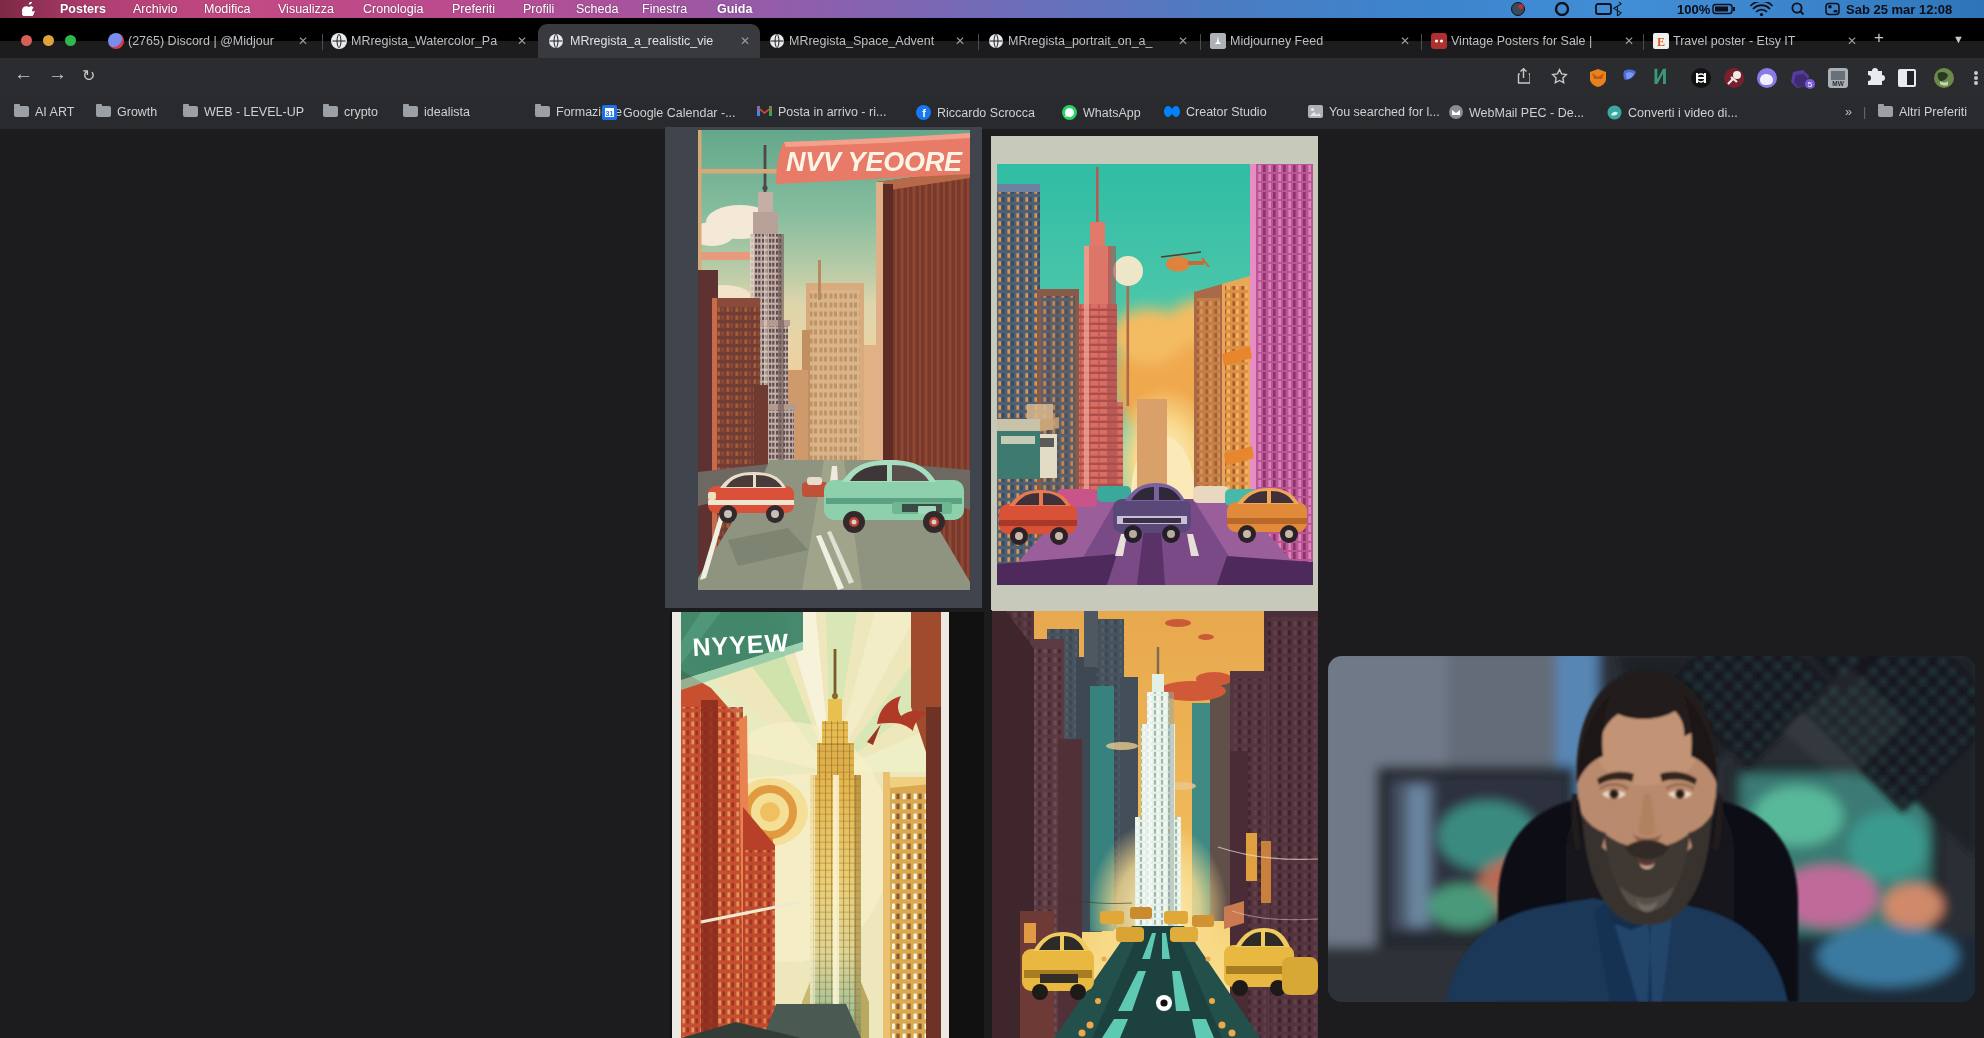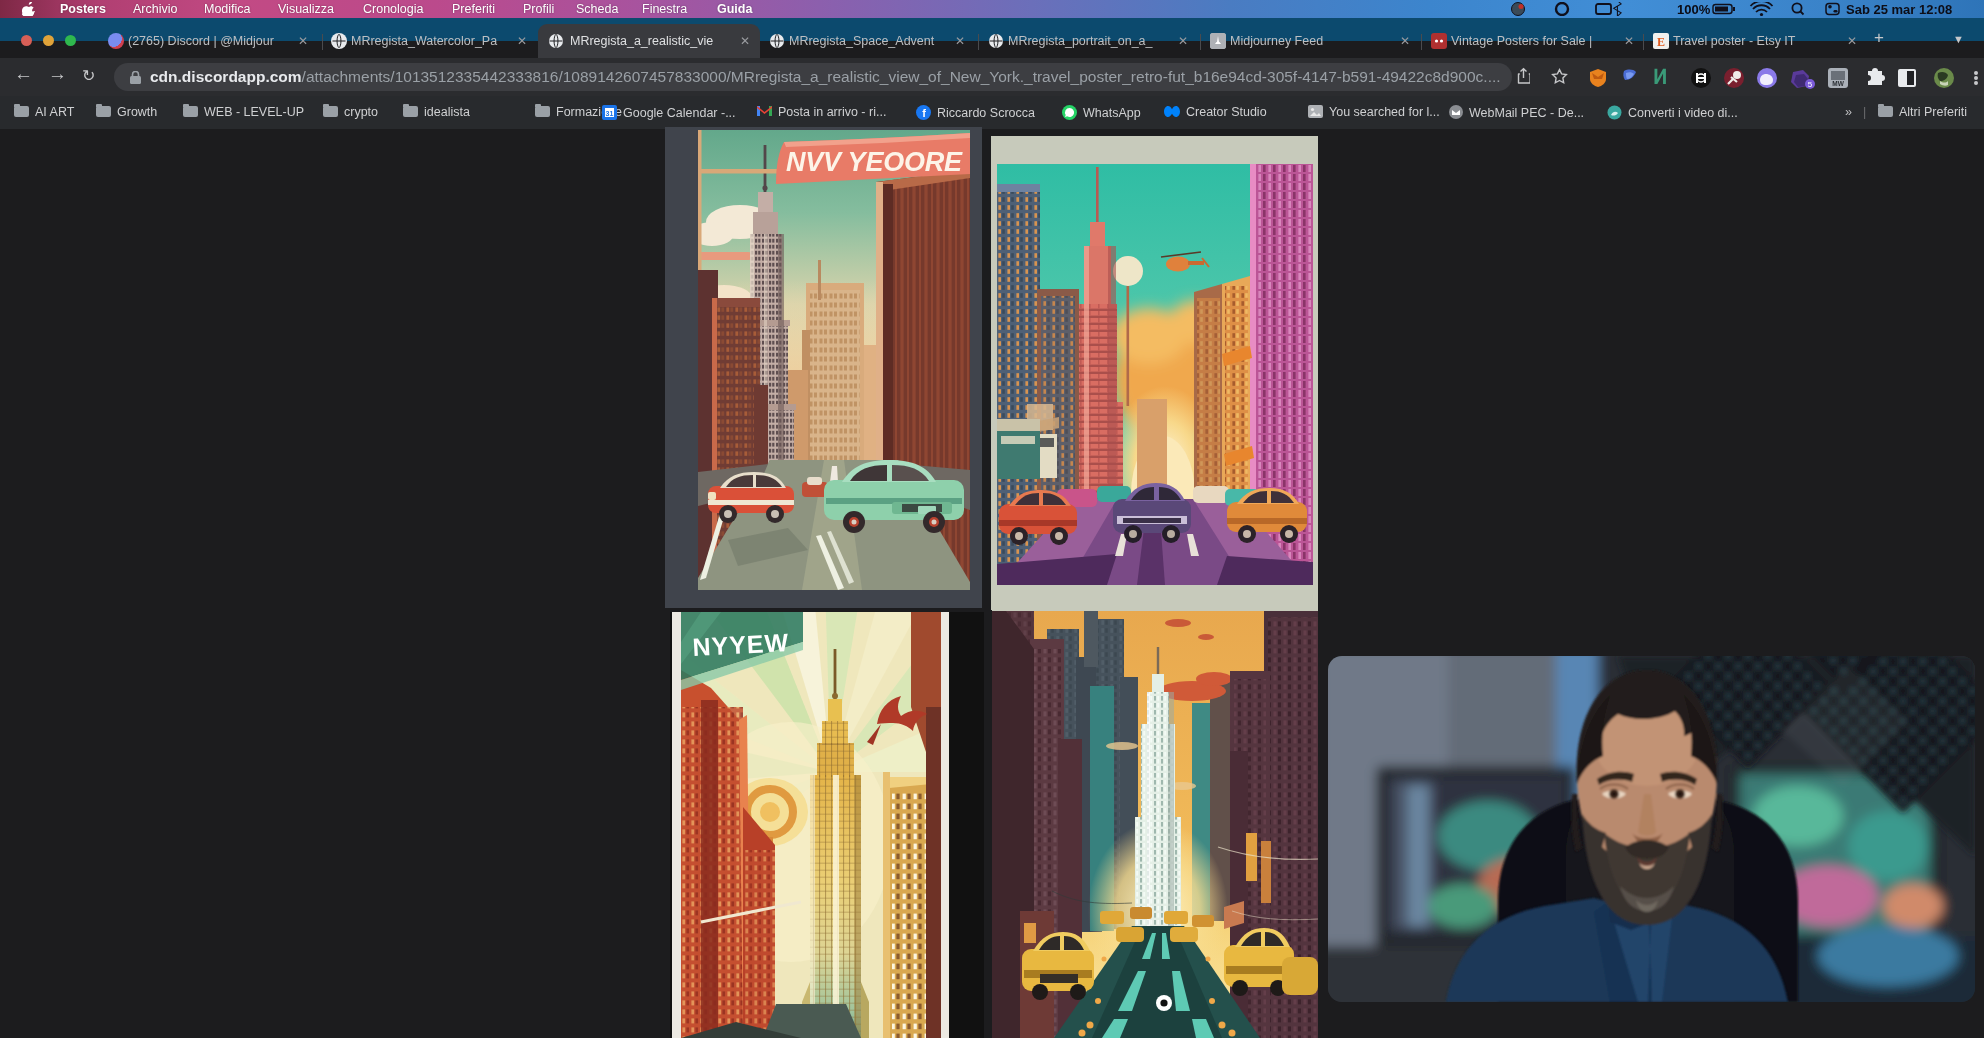--- a/index.html
+++ b/index.html
@@ -10,21 +10,21 @@
   
   #menubar {
     left:0; top:0; width:1984px; height:18px;
     background:linear-gradient(90deg,#7e2845 0%,#b13f72 5%,#c24a84 12%,#bb4a8c 22%,#a8539e 32%,#8a60ae 42%,#6b6fba 52%,#4a7cc2 62%,#3c85cd 72%,#418ed6 82%,#3a83c9 92%,#2e74b8 100%);
     color:#fff; font-size:12.5px; font-weight:700;
   }
   #menubar .mi { position:absolute; top:2px; white-space:nowrap; text-shadow:0 0 2px rgba(0,0,0,.35); }
   #menubar .mr { position:absolute; top:2px; color:#0b0b14; font-weight:700; font-size:13px;}
 
   
-  #tabstrip { left:0; top:18px; width:1984px; height:23px; background:#0c4a6e; }
+  #tabstrip { left:0; top:18px; width:1984px; height:23px; background:#000000; }
   .tab { position:absolute; top:6px; height:34px; color:#bdbfc2; font-size:12.5px; }
   .tab .ttl { position:absolute; left:24px; top:10px; width:148px; overflow:hidden; white-space:nowrap; }
   .tab .tx { position:absolute; right:4px; top:10px; width:14px; height:14px; color:#9a9ca0; font-size:12px; text-align:center; line-height:14px;}
   .tab.active { background:#393a3e; border-radius:9px 9px 0 0; color:#dfe0e2; }
   .tabsep { position:absolute; top:16px; width:1px; height:16px; background:#4a4b4e; }
   .tabico { position:absolute; left:4px; top:9px; width:16px; height:16px; border-radius:50%; }
 
   
   #toolbar { left:0; top:58px; width:1984px; height:38px; background:#2b2c2f; }
   .navbtn { position:absolute; top:5px; color:#c7c8ca; font-size:19px; font-weight:400;}
@@ -156,24 +156,20 @@
     <span class="tx">✕</span>
   </div>
   <span style="position:absolute;left:1874px;top:10px;color:#c7c8ca;font-size:17px;font-weight:400;">+</span>
   <span style="position:absolute;left:1953px;top:15px;color:#c7c8ca;font-size:11px;">▼</span>
 </div>
 
 <div id="toolbar" class="abs">
   <span class="navbtn" style="left:14px;">←</span>
   <span class="navbtn" style="left:48px;">→</span>
   <span class="navbtn" style="left:82px; font-size:16px; top:8px;">↻</span>
-  <div id="urlpill"><svg style="position:absolute;left:16px;top:8px;" width="11" height="13" viewBox="0 0 11 13">
-        <rect y="5" width="11" height="8" rx="1.5" fill="#9aa0a6"></rect>
-        <path d="M2.5 5V3.5a3 3 0 0 1 6 0V5" stroke="#9aa0a6" stroke-width="1.6" fill="none"></path>
-      </svg><span style="display:inline-block; margin-left:36px;"></span><b>cdn.discordapp.com</b>/attachments/1013512335442333816/1089142607457833000/MRregista_a_realistic_view_of_New_York._travel_poster_retro-fut_b16e94cd-305f-4147-b591-49422c8d900c....</div>
 
   <svg style="position:absolute;left:1517px;top:9px;" width="13" height="18" viewBox="0 0 13 16" fill="none" stroke="#c7c8ca" stroke-width="1.4">
       <path d="M2 6h-1.3v9h11.6V6H11" stroke-linejoin="round" transform="translate(0.8,0)"></path>
       <path d="M6.5 10V1M3.5 3.5L6.5.8l3 2.7"></path>
     </svg>
   <svg style="position:absolute;left:1551px;top:10px;" width="17" height="17" viewBox="0 0 17 17" fill="none" stroke="#c7c8ca" stroke-width="1.4">
       <path d="M8.5 1.6l2.1 4.3 4.8.7-3.5 3.4.8 4.8-4.2-2.3-4.2 2.3.8-4.8L1.6 6.6l4.8-.7z"></path>
     </svg>
 
   <svg style="position:absolute;left:1588px;top:9px;" width="396" height="22" viewBox="0 0 396 22">

